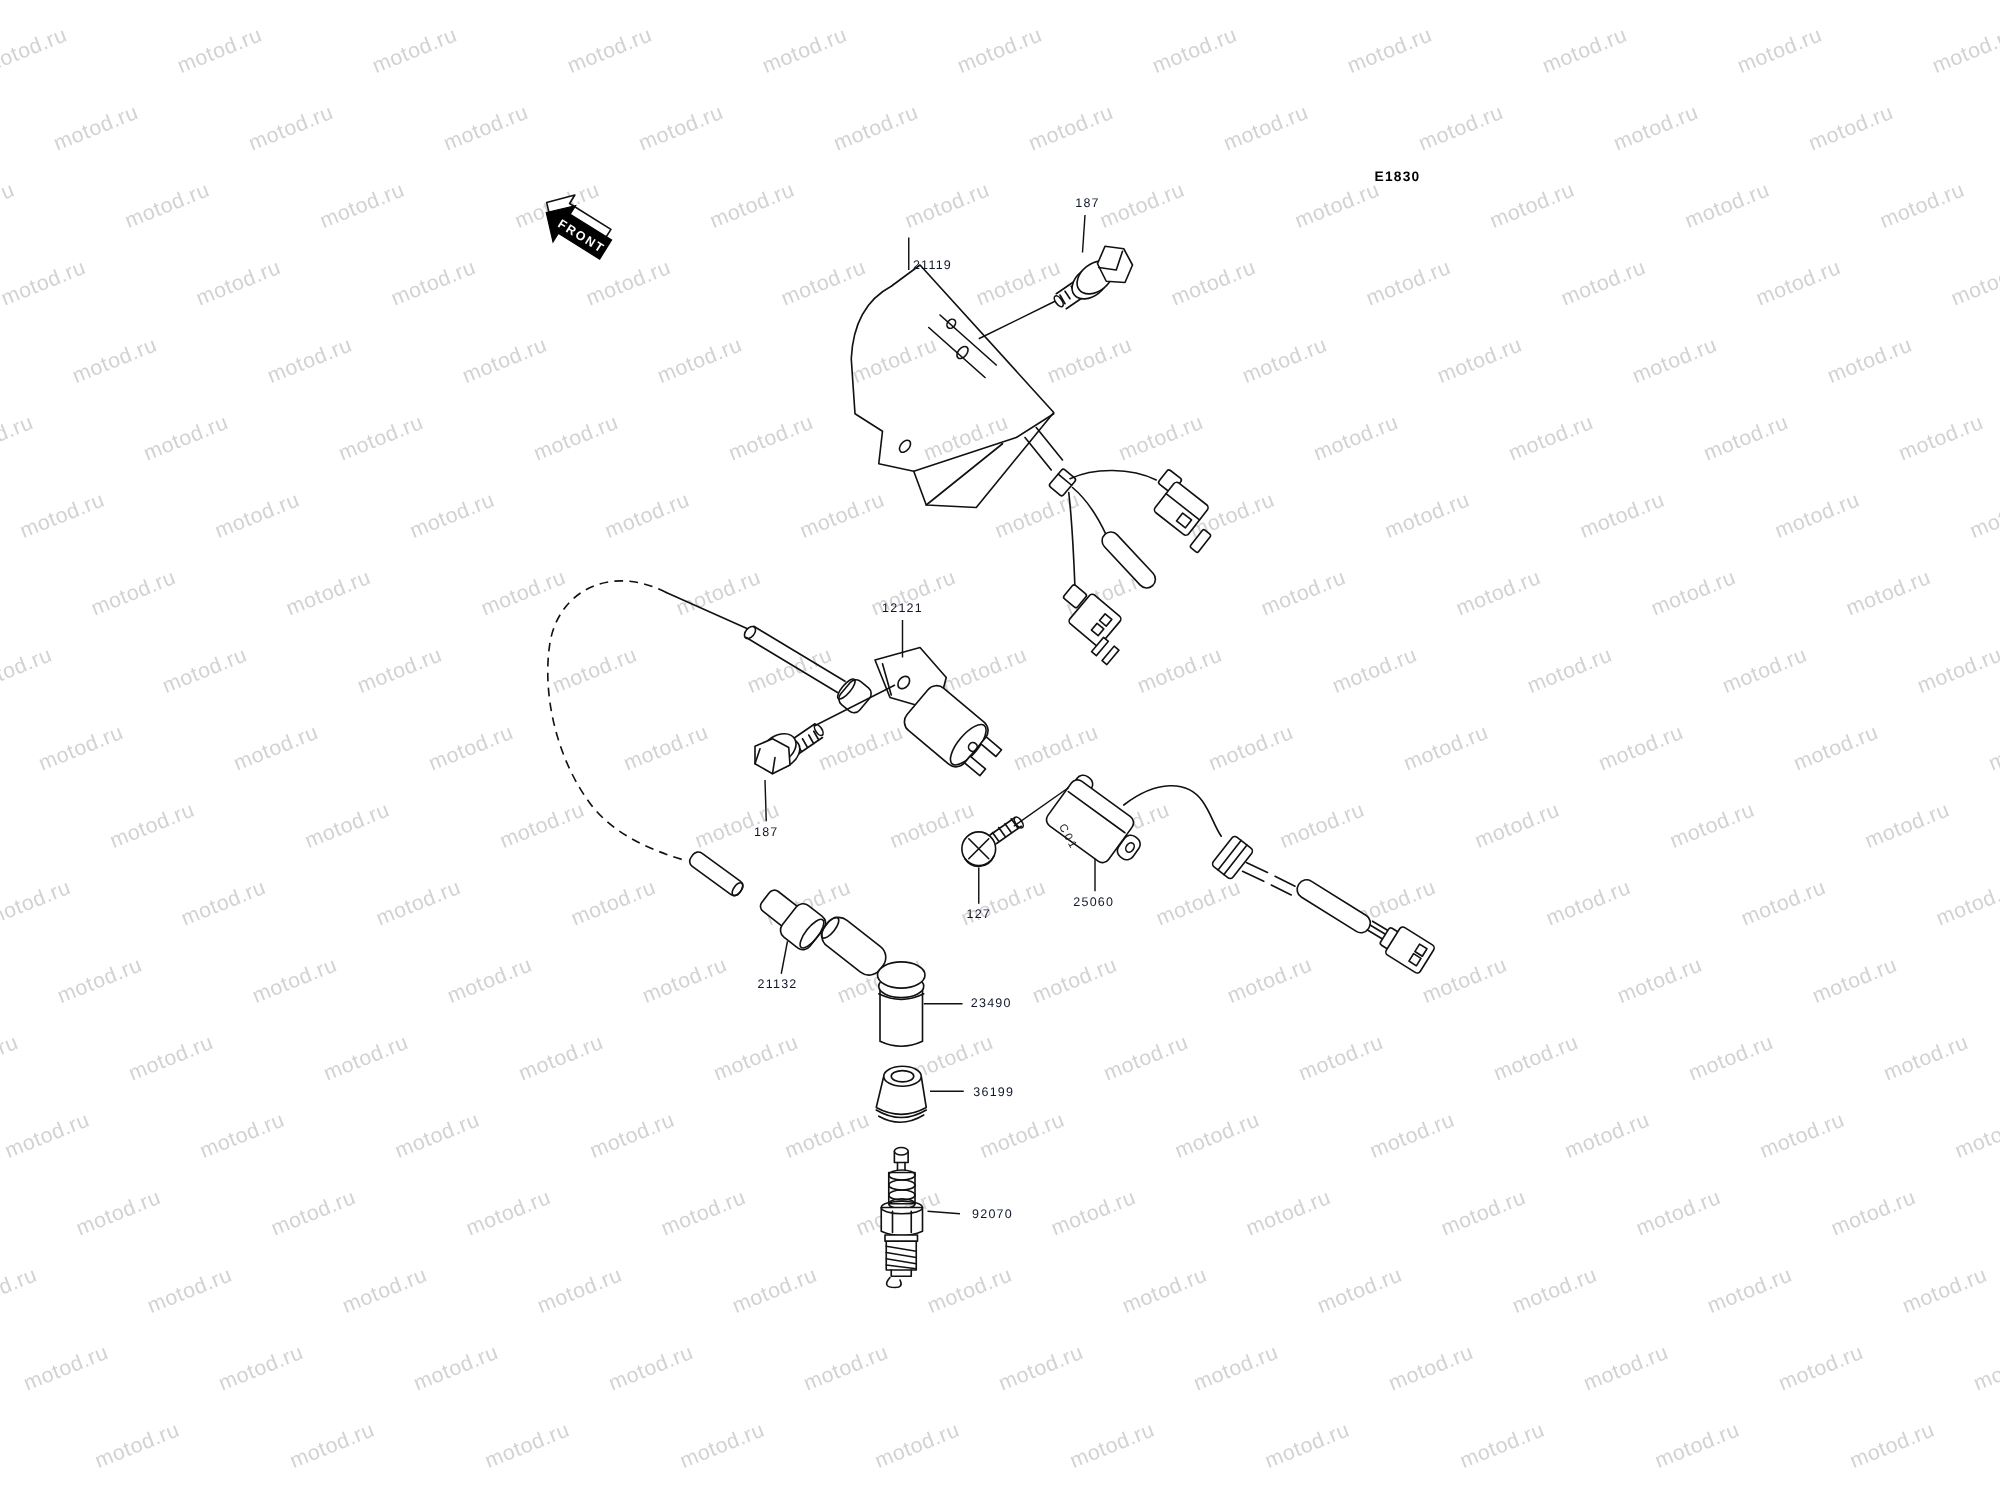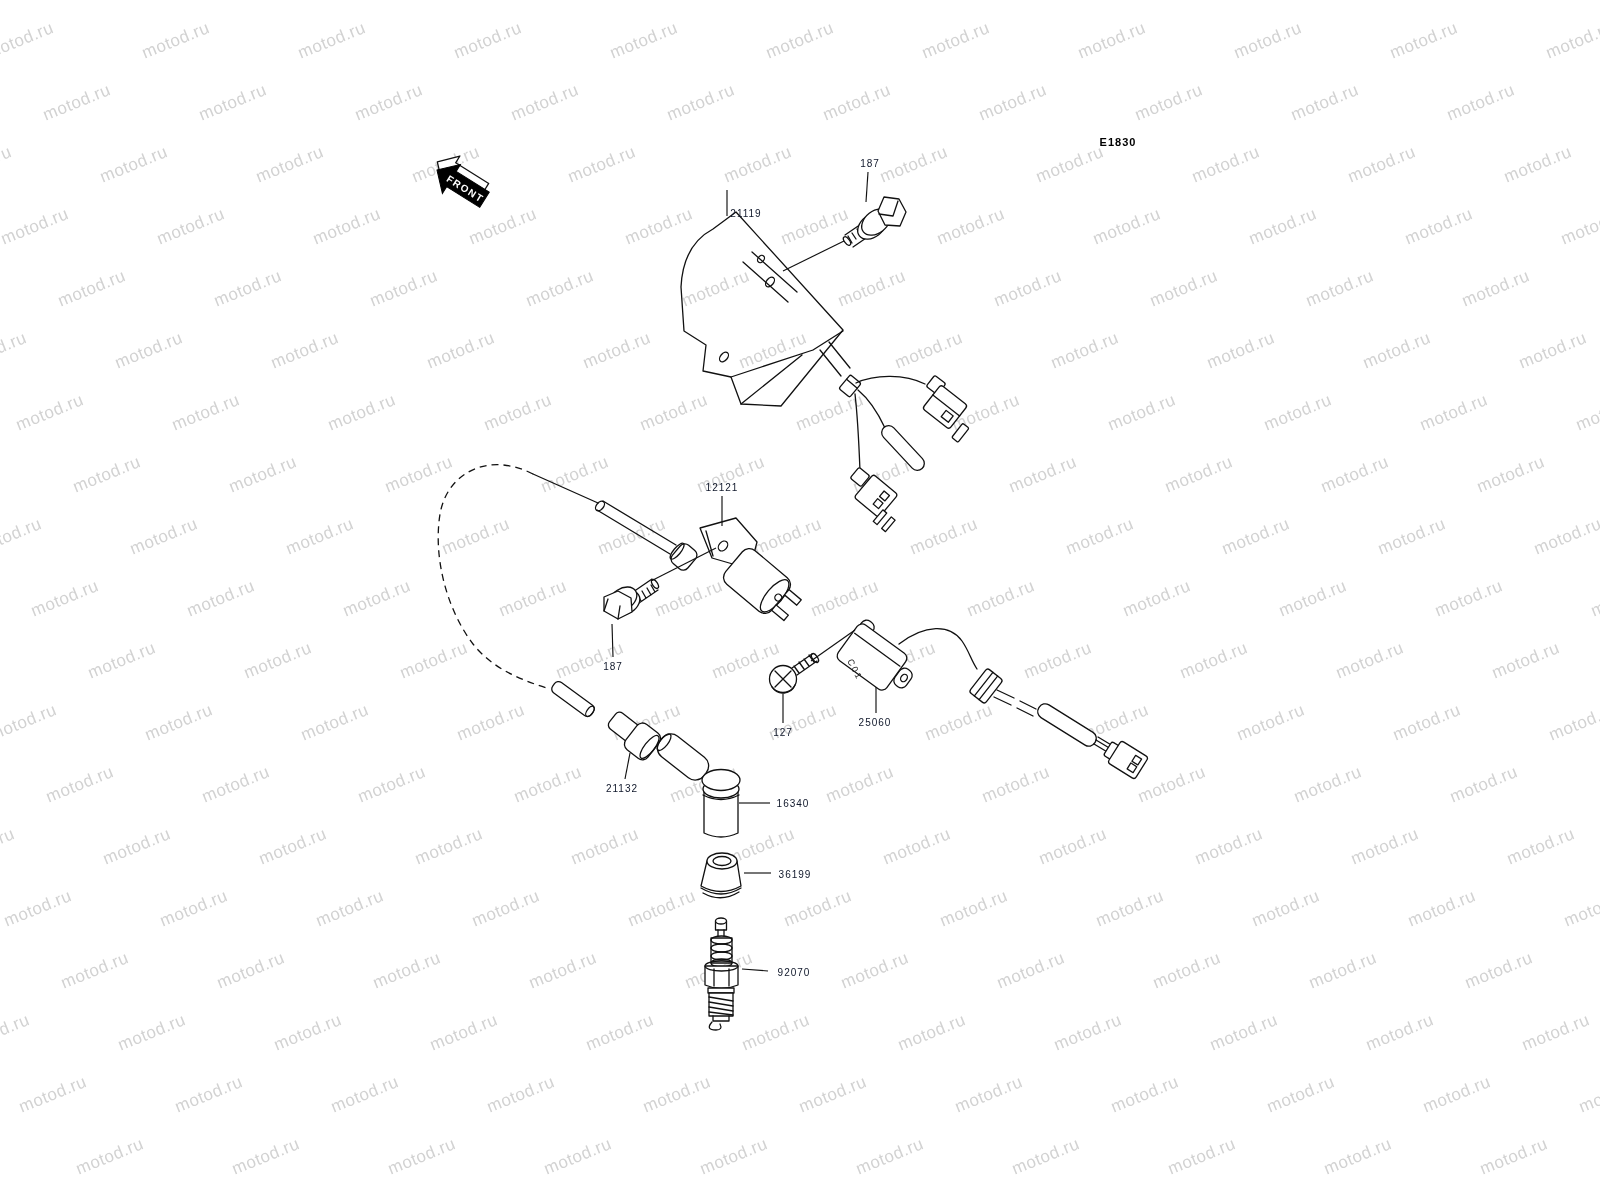--- a/index.html
+++ b/index.html
@@ -465,17 +465,17 @@
 </svg>
 
 <div id="labels">
   <div class="part-label" style="left:746px;top:181px;margin-top:32px;">21119</div>
   <div class="part-label" style="left:870px;top:163px;">187</div>
   <div class="part-label" style="left:722px;top:487px;">12121</div>
   <div class="part-label" style="left:613px;top:666px;">187</div>
   <div class="part-label" style="left:783px;top:732px;">127</div>
   <div class="part-label" style="left:875px;top:722px;">25060</div>
   <div class="part-label" style="left:622px;top:788px;">21132</div>
-  <div class="part-label" style="left:793px;top:803px;">16340</div>
+  <div class="part-label" style="left:793px;top:803px;">23490</div>
   <div class="part-label" style="left:795px;top:874px;">36199</div>
   <div class="part-label" style="left:794px;top:972px;">92070</div>
   <div class="code-label" style="left:1118px;top:142px;">E1830</div>
 </div>
 
 </body></html>

